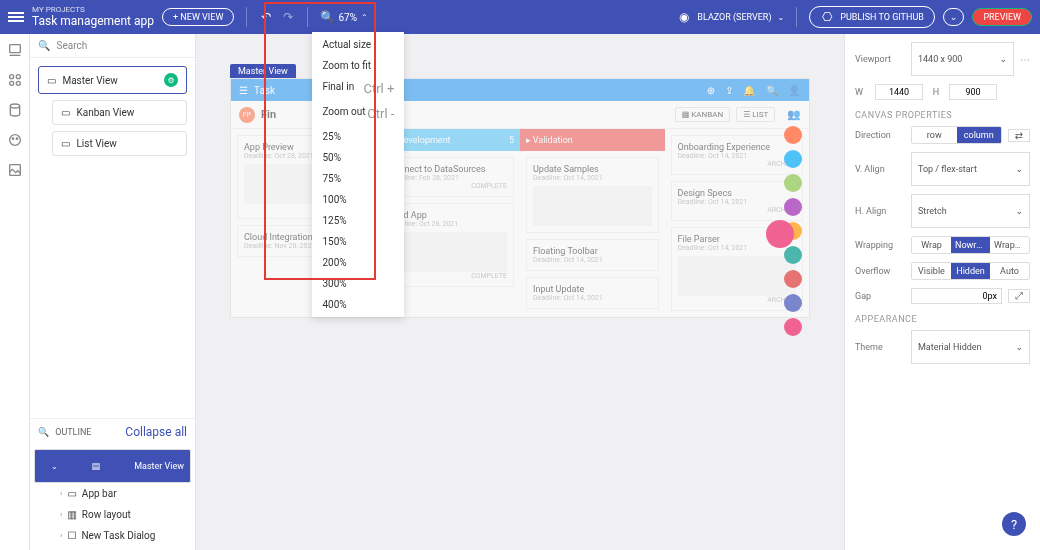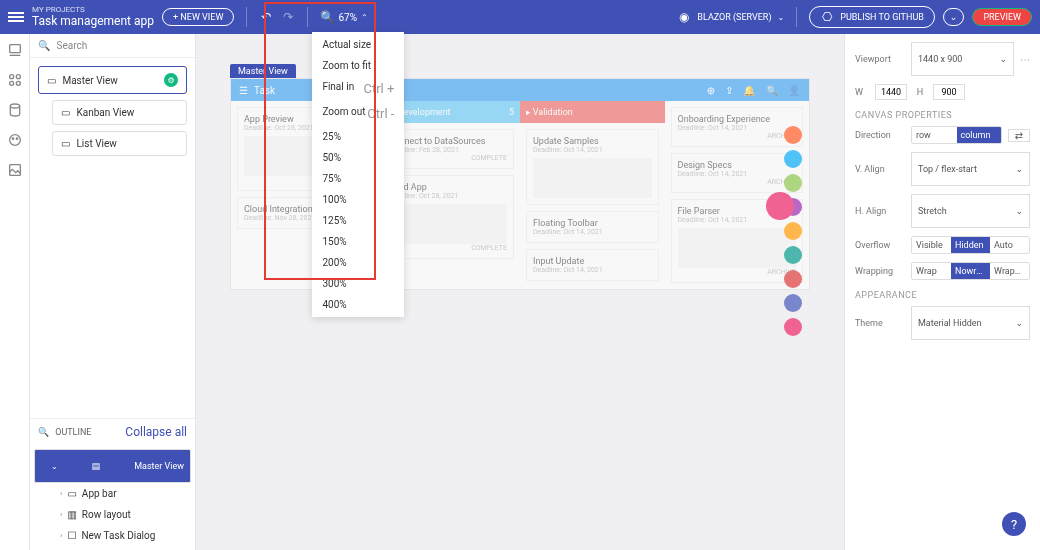--- a/index.html
+++ b/index.html
@@ -55,24 +55,24 @@
 .card .t{font-size:9px;color:#333}
 .card .d{font-size:7px;color:#aaa}
 .card .thumb{height:40px;background:#f5f5f5;margin-top:4px}
 .avs{position:absolute;right:8px;top:62px;display:flex;flex-direction:column;gap:6px}
 .avs .a{width:18px;height:18px;border-radius:50%}
 .fab{position:absolute;right:16px;bottom:70px;width:28px;height:28px;border-radius:50%;background:#f06292}
 .right{width:196px;background:#fff;border-left:1px solid #e5e5e5;padding:8px 10px;font-size:10px;color:#555}
 .rrow{display:flex;align-items:center;gap:6px;margin-bottom:8px}
 .rrow label{width:50px;font-size:9px;color:#777}
 .sel{flex:1;border:1px solid #ddd;padding:11px 6px;font-size:9px;background:#fff;display:flex;justify-content:space-between;align-items:center}
-.inp{width:32px;border:1px solid #ddd;padding:2px 4px;font-size:9px;text-align:center}
+.inp{width:48px;border:1px solid #ddd;padding:2px 4px;font-size:9px;text-align:center}
 .sect{font-size:9px;color:#999;letter-spacing:.5px;margin:10px 0 6px;text-transform:uppercase}
 .seg{display:flex;border:1px solid #ddd;border-radius:2px;overflow:hidden}
-.seg span{flex:1;text-align:left;padding:3px 4px;font-size:9px;cursor:pointer;white-space:nowrap;overflow:hidden;text-overflow:ellipsis}
+.seg span{flex:1;text-align:center;padding:3px 4px;font-size:9px;cursor:pointer;white-space:nowrap;overflow:hidden;text-overflow:ellipsis}
 .seg span.on{background:#3f51b5;color:#fff}
 .swap{width:22px;border:1px solid #ddd;display:flex;align-items:center;justify-content:center;font-size:10px}
 .help{position:fixed;right:14px;bottom:14px;width:24px;height:24px;border-radius:50%;background:#3f51b5;color:#fff;display:flex;align-items:center;justify-content:center;font-size:13px}
 svg{width:100%;height:100%}
 </style>
 </head>
 <body>
 
 <div class="focus-box"></div>
 
@@ -243,20 +243,28 @@
           <span>☰</span>
           <span>Task</span>
           <div class="r">
             <span>⊕</span>
             <span>⇪</span>
             <span>🔔</span>
             <span>🔍</span>
             <span>👤</span>
           </div>
         </div>
+        <div class="mock-head">
+          <span class="avatar">FP</span>
+          <b>Fin</b>
+          <div class="spacer"></div>
+          <span class="pill">▦ <span>KANBAN</span></span>
+          <span class="pill">☰ <span>LIST</span></span>
+          <span style="margin-left:6px">👥</span>
+        </div>
         <div class="cols">
           <div class="col">
             <div class="card">
                 <div class="t">App Preview</div>
                 <div class="d">Deadline: Oct 28, 2021</div>
                 <div class="thumb"></div>
                 <div class="d" style="text-align:right">COMPLETE</div>
               </div>
             <div class="card">
                 <div class="t">Cloud Integration</div>
@@ -366,34 +374,39 @@
         </div>
     </div>
     <div class="rrow">
       <label>H. Align</label>
       <div class="sel">
           <span>Stretch</span>
           <span>⌄</span>
         </div>
     </div>
     <div class="rrow">
+      <label>Wrapping</label>
+      <div class="seg" style="flex:1">
+          <span>Wrap</span>
+          <span class="on">Nowrap</span>
+          <span>WrapRe…</span>
+        </div>
+    </div>
+    <div class="rrow">
       <label>Overflow</label>
       <div class="seg" style="flex:1">
           <span>Visible</span>
           <span class="on">Hidden</span>
           <span>Auto</span>
         </div>
     </div>
     <div class="rrow">
-      <label>Wrapping</label>
-      <div class="seg" style="flex:1">
-          <span>Wrap</span>
-          <span class="on">Nowrap</span>
-          <span>WrapRe…</span>
-        </div>
+      <label>Gap</label>
+      <input class="inp" style="flex: 1 1 0%; text-align: right;" value="0px">
+      <span class="swap">⤢</span>
     </div>
     <div class="sect">APPEARANCE</div>
     <div class="rrow">
       <label>Theme</label>
       <div class="sel">
           <span>Material Hidden</span>
           <span>⌄</span>
         </div>
     </div>
   </div>

